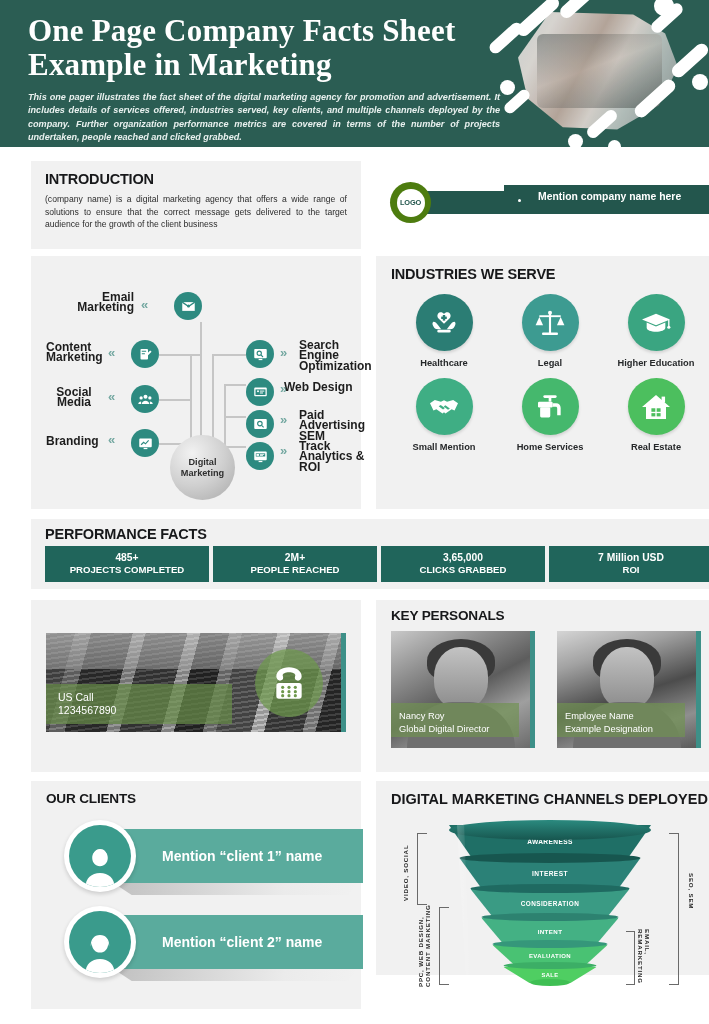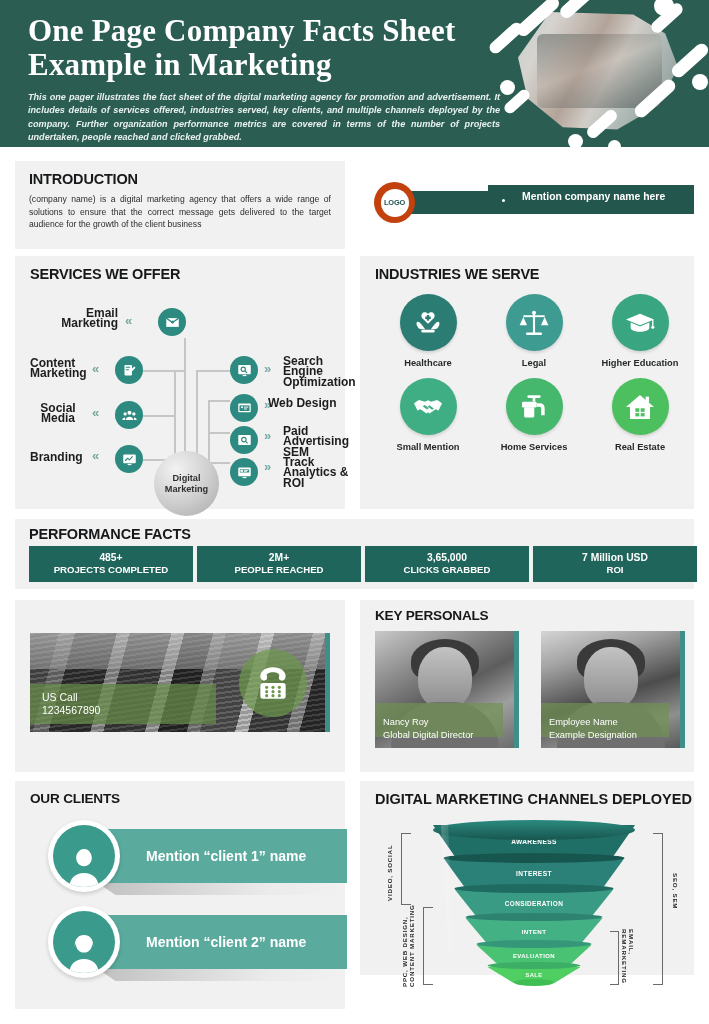--- a/index.html
+++ b/index.html
@@ -39,30 +39,30 @@
   .dot-b{width:15px;height:15px;left:20px;top:88px;}
   .dot-c{width:16px;height:16px;left:212px;top:82px;}
   .dot-d{width:15px;height:15px;left:88px;top:142px;}
   .dot-e{width:13px;height:13px;left:128px;top:148px;}
 
   
   .panel{background:#f1f1f1;}
   .sec-title{font-size:14.5px;font-weight:bold;color:#17181a;letter-spacing:-.2px;}
   .sec-title.sm{font-size:13.6px;}
 
-  .row{position:absolute;}
+  .row{position:absolute;margin-left:16px;}
 
   
   #intro{left:15px;top:161px;width:330px;height:88px;padding:10px 14px 0 14px;}
   #intro .body{margin-top:6px;font-size:8.6px;line-height:12.6px;color:#2c2c2c;text-align:justify;}
 
   
   #logobar{left:370px;top:178px;width:324px;height:48px;}
   .logo-ring{position:absolute;left:4px;top:4px;width:41px;height:41px;border-radius:50%;
-    background:#c2410c;display:flex;align-items:center;justify-content:center;z-index:3;}
+    background:#4d7c0f;display:flex;align-items:center;justify-content:center;z-index:3;}
   .logo-ring i{width:28px;height:28px;border-radius:50%;background:#fff;display:flex;
     align-items:center;justify-content:center;font-style:normal;font-size:7.4px;
     font-weight:bold;color:#23564d;letter-spacing:-.2px;}
   .logo-bar{position:absolute;left:30px;top:13px;width:294px;height:23px;background:#23564d;z-index:1;
     clip-path:polygon(0 0,88px 0,96px -6px,100% -6px,100% 100%,0 100%);}
   .logo-bar2{position:absolute;left:118px;top:7px;width:206px;height:29px;background:#23564d;z-index:1;}
   .logo-txt{position:absolute;left:152px;top:13px;z-index:4;color:#fff;font-size:10.4px;font-weight:bold;}
   .logo-bullet{position:absolute;left:132px;top:21px;width:3px;height:3px;border-radius:50%;background:#fff;z-index:4;}
 
   
@@ -122,21 +122,21 @@
   .kp-card{position:relative;width:144px;height:117px;border-right:5px solid #3d9088;overflow:hidden;}
   .kp-a{background:linear-gradient(152deg,#c9c9c9,#8e8e8e 28%,#5d5d5d 52%,#9f9f9f 74%,#6b6b6b);}
   .kp-b{background:linear-gradient(162deg,#d5d5d5,#a2a2a2 24%,#4c4c4c 54%,#8f8f8f 78%,#5a5a5a);}
   .kp-face{position:absolute;left:50%;top:16px;transform:translateX(-50%);width:54px;height:62px;
     border-radius:48% 48% 44% 44%;background:linear-gradient(#c3c3c3,#8b8b8b);}
   .kp-hair{position:absolute;left:50%;top:8px;transform:translateX(-50%);width:68px;height:44px;
     border-radius:50% 50% 40% 40%;background:#3a3a3a;}
   .kp-body{position:absolute;left:50%;bottom:0;transform:translateX(-50%);width:108px;height:46px;
     border-radius:46px 46px 0 0;background:#6f6f6f;}
   .kp-band{position:absolute;left:0;bottom:11px;width:128px;height:34px;
-    background:rgba(112,146,82,.70);z-index:6;padding:13px 0 0 8px;}
+    background:rgba(112,146,82,.70);z-index:6;padding:7px 0 0 8px;}
   .kp-band span{display:block;color:#fff;font-size:9.3px;line-height:13.2px;}
 
   
   #clients{left:15px;top:781px;width:330px;height:228px;padding:10px 0 0 15px;}
   .cli-row{position:relative;height:72px;margin-top:14px;}
   .cli-bar{position:absolute;left:62px;top:9px;width:255px;height:54px;background:#5aab9d;
     clip-path:polygon(0 0,100% 0,100% 100%,0 100%,0 86%,26px 50%,0 14%);
     display:flex;align-items:center;padding-left:54px;}
   .cli-bar span{color:#fff;font-size:14px;font-weight:bold;}
   .cli-shadow{position:absolute;left:66px;top:62px;width:246px;height:13px;
@@ -203,21 +203,20 @@
     <div class="logo-bar"></div>
     <div class="logo-bar2"></div>
     <div class="logo-ring">
       <i>LOGO</i>
     </div>
     <span class="logo-bullet"></span>
     <div class="logo-txt">Mention company name here</div>
   </div>
 
   <div class="row panel" id="services">
-    <div class="sec-title">SERVICES WE OFFER</div>
     <div class="svc-wrap">
 
       <span class="ln" style="left:154px;top:56px;width:2px;height:130px;"></span>
       <span class="ln" style="left:113px;top:88px;width:43px;height:2px;"></span>
       <span class="ln" style="left:113px;top:133px;width:33px;height:2px;"></span>
       <span class="ln" style="left:113px;top:177px;width:33px;height:2px;"></span>
       <span class="ln" style="left:144px;top:88px;width:2px;height:92px;"></span>
       <span class="ln" style="left:166px;top:88px;width:2px;height:98px;"></span>
       <span class="ln" style="left:166px;top:88px;width:34px;height:2px;"></span>
       <span class="ln" style="left:178px;top:118px;width:22px;height:2px;"></span>

